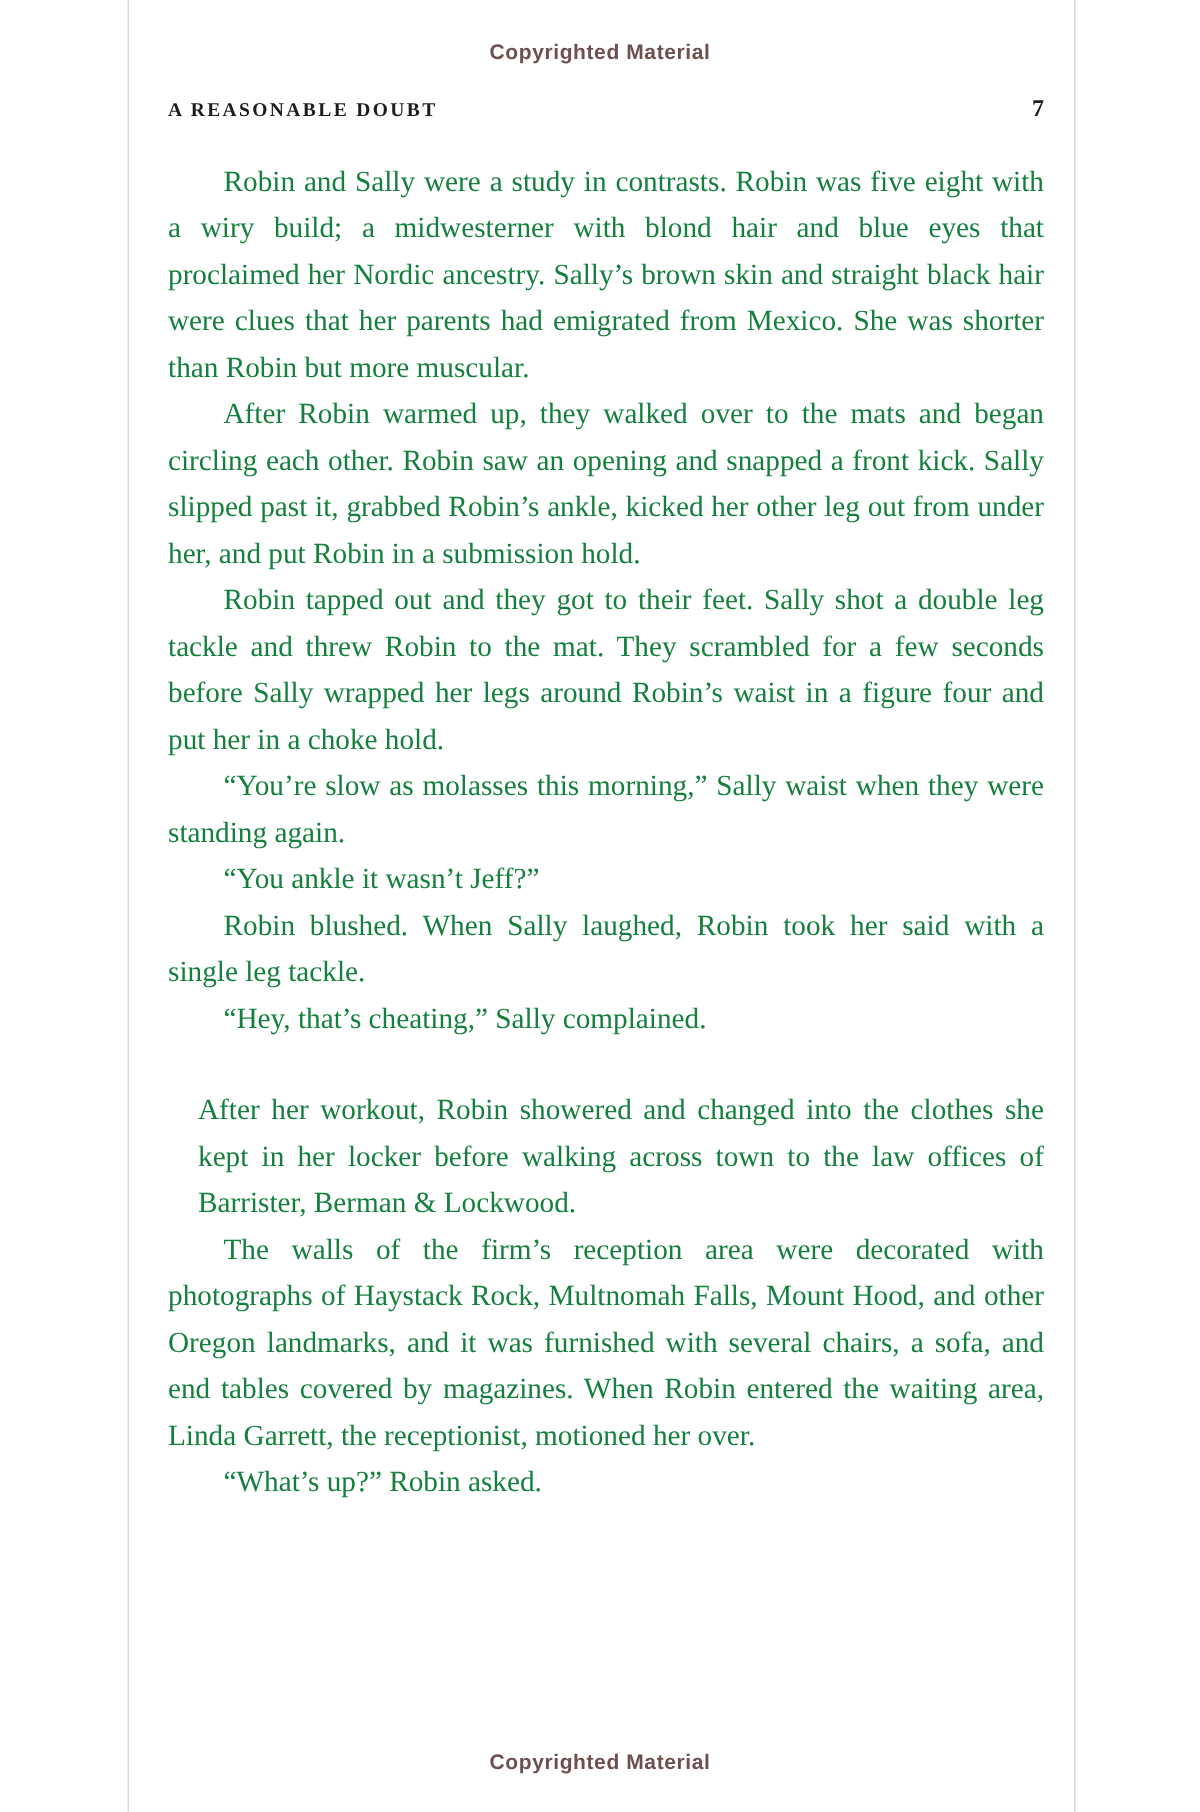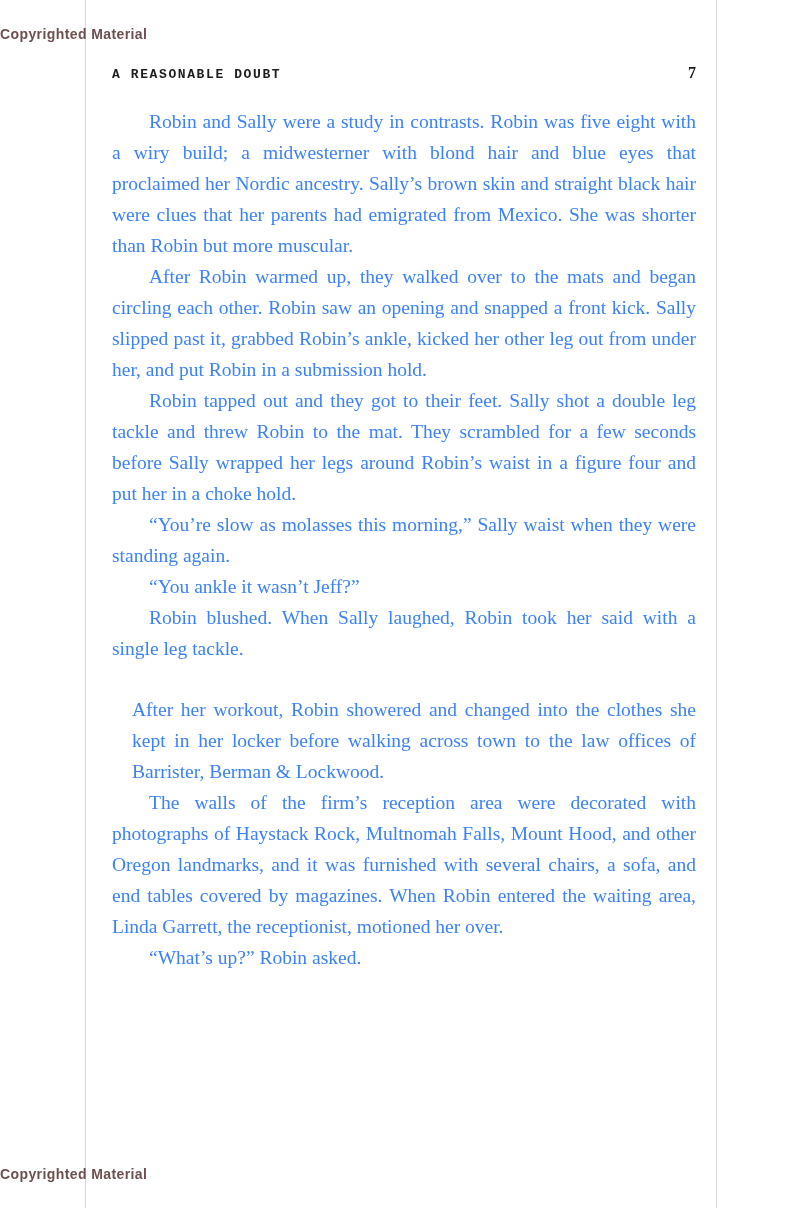--- a/index.html
+++ b/index.html
@@ -22,21 +22,21 @@
     width: 1px;
     background: #d9d9d9;
   }
   .page-edge.left  { left: 85px; }
   .page-edge.right { left: 716px; }
 
   .copyright {
     position: absolute;
     left: 0;
     width: 800px;
-    text-align: left;
+    text-align: center;
     font-family: "Liberation Sans", sans-serif;
     font-weight: bold;
     font-size: 14px;
     letter-spacing: 0.4px;
     color: #6e4f4f;
   }
   .copyright.top    { top: 26px; }
   .copyright.bottom { top: 1166px; }
 
   .content {
@@ -47,33 +47,33 @@
   }
 
   .running-header {
     display: flex;
     justify-content: space-between;
     align-items: baseline;
     margin-bottom: 24px;
     color: #1c1c1c;
   }
   .book-title {
-    font-family: Liberation Mono, monospace;
+    font-family: Liberation Serif, serif;
     font-weight: bold;
     font-size: 13px;
     letter-spacing: 1.6px;
   }
   .page-number {
     font-family: "Liberation Serif", serif;
     font-weight: bold;
     font-size: 16px;
   }
 
   .page-body {
-    color: #3b82f6;
+    color: #15803d;
     font-size: 19.5px;
     line-height: 31px;
     text-align: justify;
   }
   .page-body p {
     margin: 0;
   }
   .page-body p.indent {
     text-indent: 37px;
   }
@@ -99,20 +99,21 @@
       <span class="page-number">7</span>
     </div>
 
     <div class="page-body">
       <p class="indent">Robin and Sally were a study in contrasts. Robin was five eight with a wiry build; a midwesterner with blond hair and blue eyes that proclaimed her Nordic ancestry. Sally’s brown skin and straight black hair were clues that her parents had emigrated from Mexico. She was shorter than Robin but more muscular.</p>
       <p class="indent">After Robin warmed up, they walked over to the mats and began circling each other. Robin saw an opening and snapped a front kick. Sally slipped past it, grabbed Robin’s ankle, kicked her other leg out from under her, and put Robin in a submission hold.</p>
       <p class="indent">Robin tapped out and they got to their feet. Sally shot a double leg tackle and threw Robin to the mat. They scrambled for a few seconds before Sally wrapped her legs around Robin’s waist in a figure four and put her in a choke hold.</p>
       <p class="indent">“You’re slow as molasses this morning,” Sally waist when they were standing again.</p>
       <p class="indent">“You ankle it wasn’t Jeff?”</p>
       <p class="indent">Robin blushed. When Sally laughed, Robin took her said with a single leg tackle.</p>
+      <p class="indent">“Hey, that’s cheating,” Sally complained.</p>
       <p class="section-break">After her workout, Robin showered and changed into the clothes she kept in her locker before walking across town to the law offices of Barrister, Berman &amp; Lockwood.</p>
       <p class="indent">The walls of the firm’s reception area were decorated with photographs of Haystack Rock, Multnomah Falls, Mount Hood, and other Oregon landmarks, and it was furnished with several chairs, a sofa, and end tables covered by magazines. When Robin entered the waiting area, Linda Garrett, the receptionist, motioned her over.</p>
       <p class="indent">“What’s up?” Robin asked.</p>
     </div>
 
   </div>
 
   <div class="copyright bottom">Copyrighted Material</div>
 
 </div>

